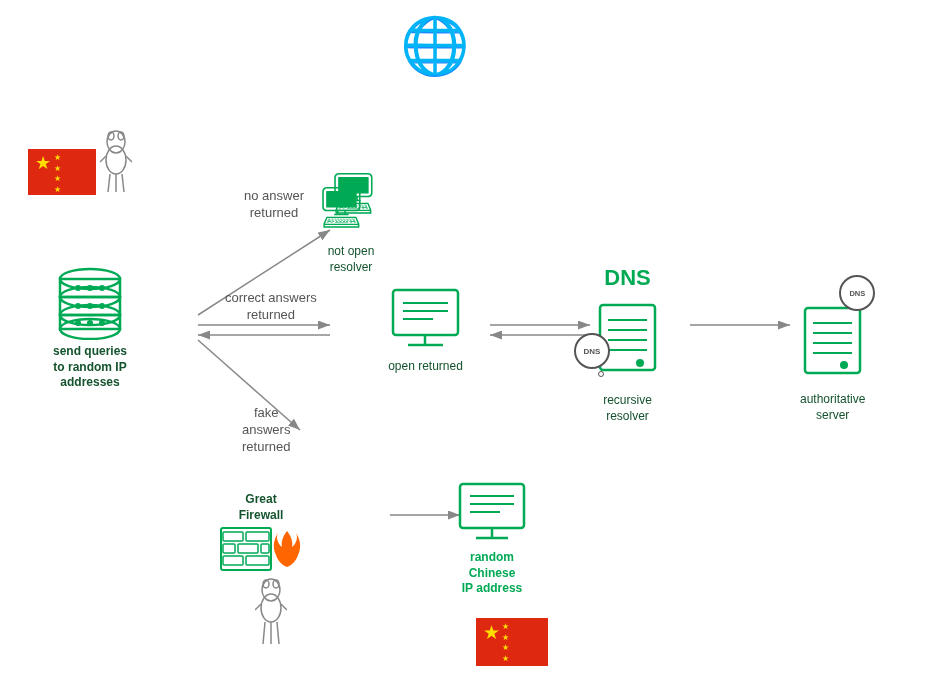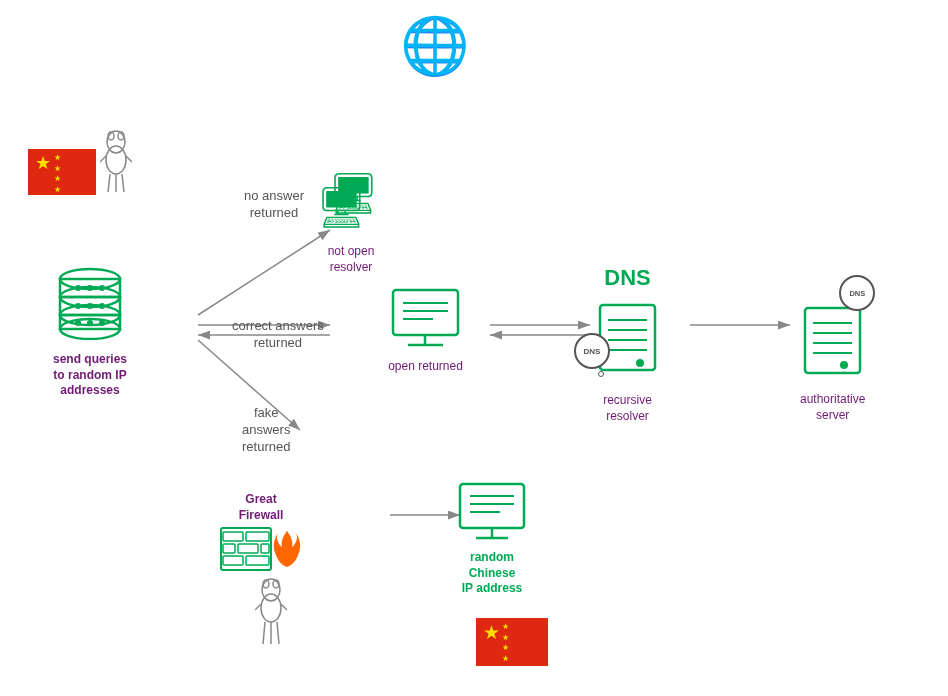--- a/index.html
+++ b/index.html
@@ -26,21 +26,21 @@
     
     .node {
       position: absolute;
       display: flex;
       flex-direction: column;
       align-items: center;
       text-align: center;
     }
     .node-label {
       font-size: 12px;
-      color: #701a75;
+      color: #14532d;
       margin-top: 4px;
       line-height: 1.3;
       font-weight: normal;
     }
     
     .globe-icon {
       font-size: 56px;
       color: #00aa55;
       line-height: 1;
     }
@@ -168,21 +168,21 @@
       <circle cx="28" cy="23" r="3" fill="#00aa55"></circle>
       <circle cx="40" cy="23" r="3" fill="#00aa55"></circle>
       <circle cx="52" cy="23" r="3" fill="#00aa55"></circle>
       <circle cx="28" cy="41" r="3" fill="#00aa55"></circle>
       <circle cx="40" cy="41" r="3" fill="#00aa55"></circle>
       <circle cx="52" cy="41" r="3" fill="#00aa55"></circle>
       <circle cx="28" cy="58" r="3" fill="#00aa55"></circle>
       <circle cx="40" cy="58" r="3" fill="#00aa55"></circle>
       <circle cx="52" cy="58" r="3" fill="#00aa55"></circle>
     </svg>
-    <div class="node-label" style="font-size:12px; font-weight:bold; margin-top:12px;">send queries<br>to random IP<br>addresses</div>
+    <div class="node-label" style="font-size:12px; font-weight:bold; margin-top:4px;">send queries<br>to random IP<br>addresses</div>
   </div>
 
   <div class="node" style="left:316px; top:170px;">
     <div style="position:relative; width:70px; height:70px;">
       <div style="position:absolute; top:0; left:12px; font-size:40px; color:#00aa55;">🖥</div>
       <div style="position:absolute; top:14px; left:0; font-size:40px; color:#00aa55;">🖥</div>
     </div>
     <div class="node-label" style="margin-top:4px;">not open<br>resolver</div>
   </div>
 
@@ -296,16 +296,16 @@
       <ellipse cx="16" cy="30" rx="10" ry="14" fill="none" stroke="#888" stroke-width="1.5"></ellipse>
       <line x1="10" y1="44" x2="8" y2="66" stroke="#888" stroke-width="1.5"></line>
       <line x1="16" y1="44" x2="16" y2="66" stroke="#888" stroke-width="1.5"></line>
       <line x1="22" y1="44" x2="24" y2="66" stroke="#888" stroke-width="1.5"></line>
       <line x1="6" y1="26" x2="0" y2="32" stroke="#888" stroke-width="1.5"></line>
       <line x1="26" y1="26" x2="32" y2="32" stroke="#888" stroke-width="1.5"></line>
     </svg>
   </div>
 
   <div class="arrow-label" style="left:244px; top:188px;">no answer<br>returned</div>
-  <div class="arrow-label" style="left:232px; top:290px;margin-top:28px;">correct answers<br>returned</div>
+  <div class="arrow-label" style="left:225px; top:290px;">correct answers<br>returned</div>
   <div class="arrow-label" style="left:242px; top:405px;">fake<br>answers<br>returned</div>
 
 </div>
 
 </body></html>

